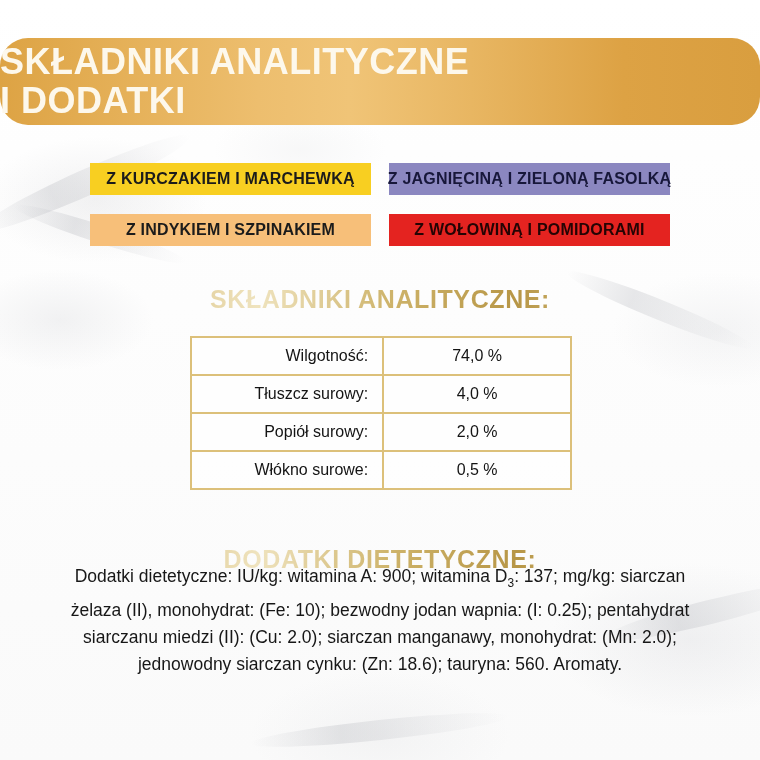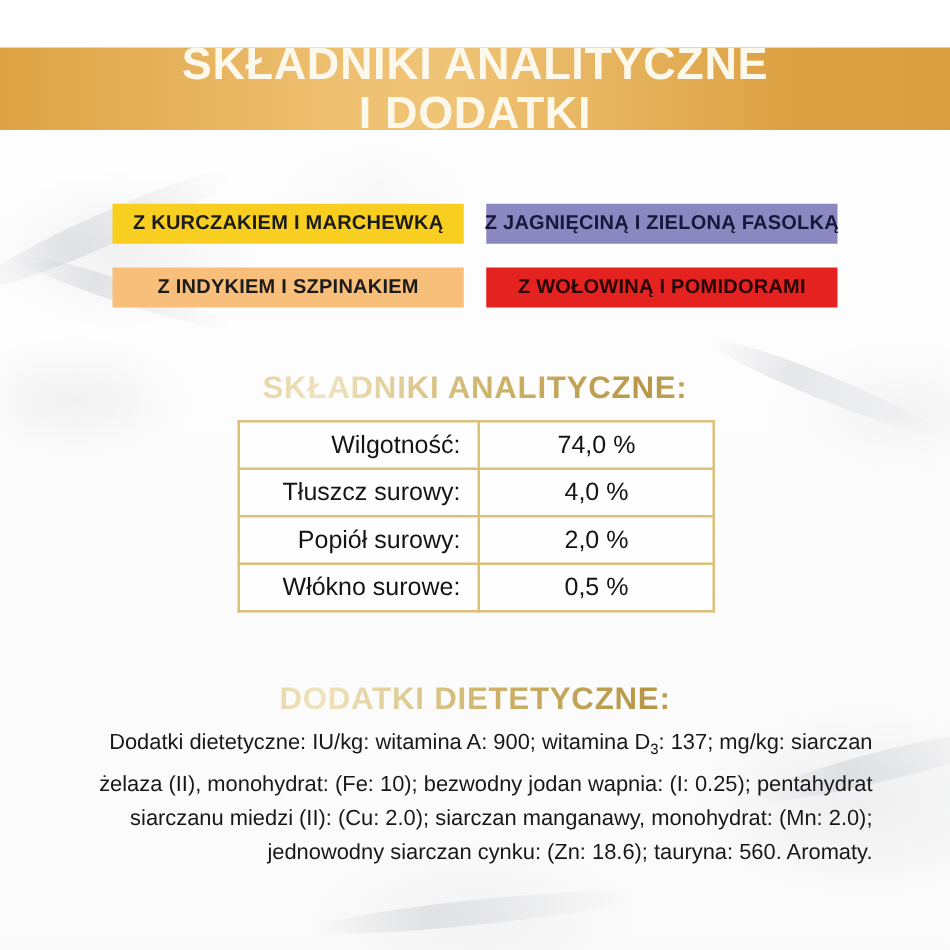--- a/index.html
+++ b/index.html
@@ -36,33 +36,34 @@
     border-radius: 50%;
     pointer-events: none;
   }
 
   
   .banner {
     position: absolute;
     left: 0;
     top: 38px;
     width: 760px;
-    height: 66px;
+    height: 87px;
     background: linear-gradient(90deg,
         #dda344 0%,
         #e3ad53 12%,
         #edbe6e 34%,
         #f0c477 46%,
         #e8b662 62%,
         #ddA244 82%,
         #d99e3f 100%);
     display: flex;
     flex-direction: column;
-    align-items: center;
+    align-items: flex-start;
     justify-content: center;
+    border-radius: 28px;
   }
   .banner-line {
     color: #fdf8ec;
     font-size: 36px;
     font-weight: bold;
     letter-spacing: 0.5px;
     line-height: 1.08;
     text-align: center;
     white-space: nowrap;
   }
@@ -100,57 +101,57 @@
     text-align: center;
     font-size: 25px;
     font-weight: bold;
     letter-spacing: 0.6px;
     background: linear-gradient(95deg, #b99950 0%, #d9c183 18%, #efe3be 34%, #cdb268 52%, #b79646 68%, #e2cf97 86%, #bda055 100%);
     -webkit-background-clip: text;
     background-clip: text;
     color: transparent;
     -webkit-text-fill-color: transparent;
   }
-  #heading-analytical { top: 296px; text-decoration: underline; }
+  #heading-analytical { top: 285px; text-decoration: underline; }
   #heading-additives  { top: 545px; }
 
   
   .nutri-table {
     position: absolute;
     left: 190px;
     top: 336px;
     width: 382px;
     border-collapse: collapse;
     background: rgba(255,255,255,0.55);
   }
   .nutri-table td {
     border: 2px solid #dcc07a;
     height: 38px;
-    font-size: 20px;
+    font-size: 16px;
     color: #141414;
     padding: 0 14px;
     box-sizing: border-box;
     margin-top: 45px;
   }
   .nutri-table td.label {
     width: 193px;
     text-align: right;
   }
   .nutri-table td.value {
     width: 189px;
     text-align: center;
   }
 
   
   .additives-body {
     position: absolute;
     left: 62px;
-    top: 580px;
+    top: 563px;
     width: 636px;
-    text-align: right;
+    text-align: center;
     font-size: 17.5px;
     line-height: 27px;
     color: #171717;
   }
   .additives-body sub {
     font-size: 0.68em;
     vertical-align: sub;
   }
 </style>
 </head>

